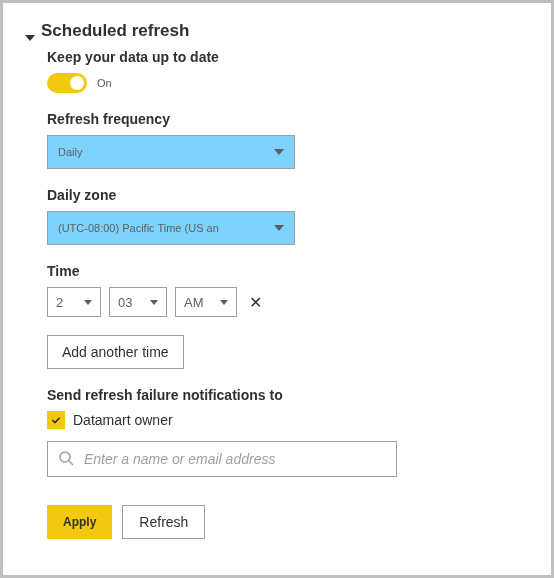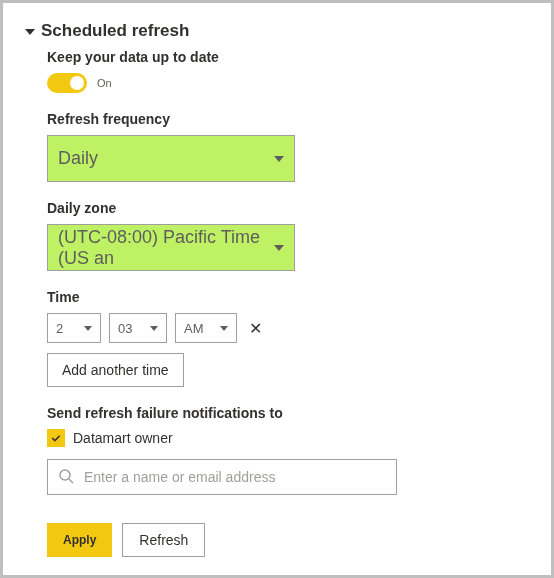--- a/index.html
+++ b/index.html
@@ -8,21 +8,21 @@
       font-size: 14px;
       color: #323130;
       background: #fff;
       width: 554px;
       height: 578px;
       border: 3px solid #bfbfbf;
       padding: 18px 22px;
     }
     .section-header {
       display: flex;
-      align-items: center;
+      align-items: flex-end;
       gap: 6px;
       margin-bottom: 8px;
     }
     .caret {
       width: 0; height: 0;
       border-left: 5px solid transparent;
       border-right: 5px solid transparent;
       border-top: 6px solid #323130;
       margin-top: 1px;
     }
@@ -57,26 +57,26 @@
       border-radius: 50%;
       position: absolute;
       top: 3px; right: 3px;
     }
     .toggle-label { color: #605e5c; font-size: 11px; }
     .select {
       display: flex;
       align-items: center;
       justify-content: space-between;
       border: 1px solid #a19f9d;
-      height: 47px;
+      height: 34px;
       padding: 0 10px;
       color: #605e5c;
-      background: #bef264;
-      cursor: pointer;
-      font-size: 18px;
+      background: #7dd3fc;
+      cursor: pointer;
+      font-size: 11px;
     }
     .select-wide { width: 248px; }
     .chevron-down {
       width: 0; height: 0;
       border-left: 5px solid transparent;
       border-right: 5px solid transparent;
       border-top: 6px solid #605e5c;
     }
     .chevron-small {
       border-left-width: 4px;
@@ -114,21 +114,21 @@
       display: inline-flex;
       align-items: center;
       justify-content: center;
       border: 1px solid #a19f9d;
       height: 34px;
       padding: 12px 14px;
       background: #fff;
       color: #323130;
       font-size: 14px;
       cursor: pointer;
-      margin-top: 10px;
+      margin-top: 18px;
     }
     .checkbox-row {
       display: flex;
       align-items: center;
       gap: 8px;
       margin-top: 6px;
       margin-bottom: 12px;
     }
     .checkbox {
       width: 18px; height: 18px;
@@ -148,20 +148,21 @@
       width: 350px;
       padding: 0 10px;
       gap: 10px;
     }
     .input-box input {
       border: none;
       outline: none;
       flex: 1;
       font-size: 14px;
       color: #ec4899;
+      font-style: italic;
     }
     .input-box input::placeholder { color: #a19f9d; }
     .search-icon svg { width: 16px; height: 16px; }
     .actions {
       display: flex;
       gap: 10px;
       margin-top: 28px;
     }
     .btn-primary {
       background: #f2c811;

